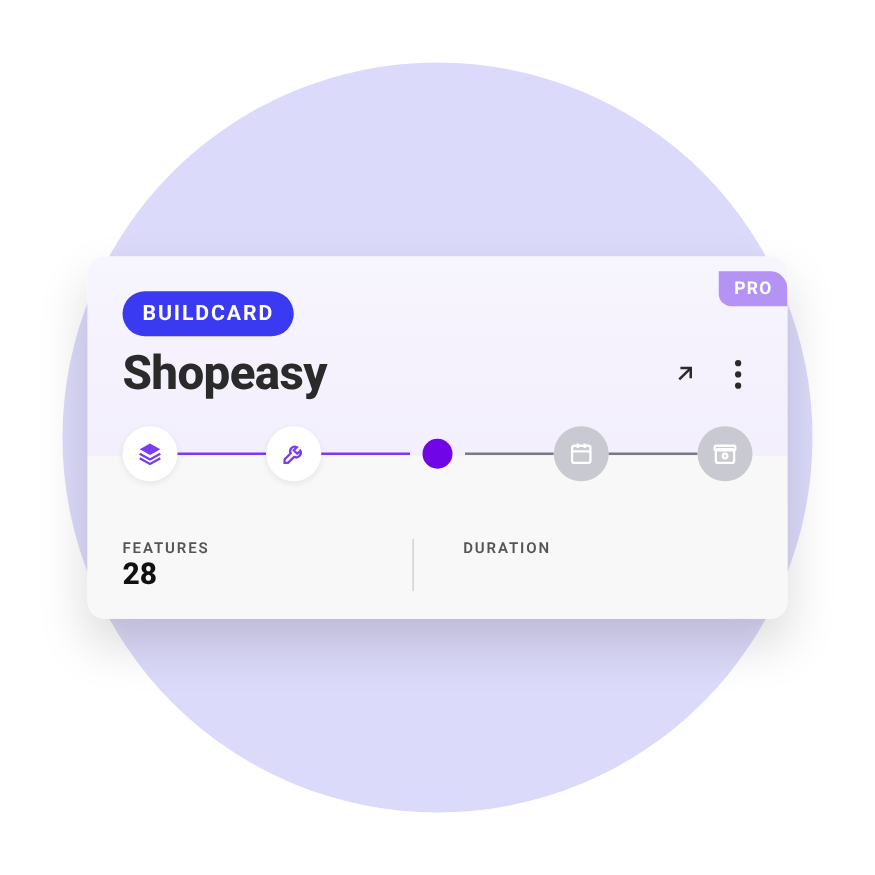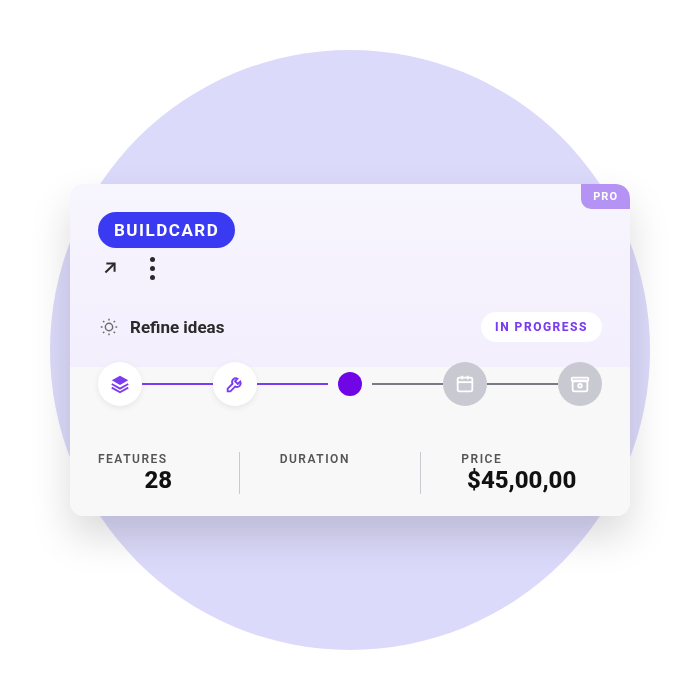--- a/index.html
+++ b/index.html
@@ -31,25 +31,25 @@
     background: linear-gradient(180deg, #f7f5fd 0%, #f3effd 55%, #f8f8f8 55%, #f8f8f8 100%);
     box-shadow: 0 20px 40px rgba(0,0,0,0.15);
     overflow: hidden;
   }
   .card-top {
     padding: 28px 28px 20px 28px;
     position: relative;
   }
   .pro-badge {
     position: absolute;
-    top: 0;
+    top: 12px;
     right: 0;
     background: #b493f5;
     color: #ffffff;
-    font-size: 11px;
+    font-size: 14px;
     font-weight: 700;
     letter-spacing: 1px;
     padding: 6px 12px;
     border-bottom-left-radius: 10px;
     border-top-right-radius: 14px;
     text-align: right;
   }
   .pill {
     display: inline-block;
     background: #3a3af2;
@@ -180,21 +180,20 @@
     font-size: 12px;
     font-weight: 600;
     letter-spacing: 1.5px;
     color: #555;
     margin-bottom: 0;
   }
   .stat-value {
     font-size: 24px;
     font-weight: 800;
     color: #111;
-    text-align: center;
   }
   .continue-btn {
     margin: 0 18px 22px 18px;
     background: #0cce4d;
     color: #0a0a0a;
     font-size: 22px;
     font-weight: 800;
     text-align: center;
     padding: 22px 0;
     border-radius: 8px;
@@ -205,56 +204,38 @@
 </head>
 <body>
 
 <div class="bg-circle"></div>
 
 <div class="card">
   <div class="card-top">
     <div class="pro-badge">PRO</div>
     <div class="pill">BUILDCARD</div>
     <div class="title-row">
+      <div class="title">Shopeasy</div>
       <div class="title-actions">
         <div class="icon-btn">
           <svg width="22" height="22" viewBox="0 0 24 24" fill="none" stroke="currentColor" stroke-width="2.2">
             <path d="M7 17 L17 7"></path>
             <path d="M8 7 H17 V16"></path>
           </svg>
         </div>
         <div class="icon-btn">
           <div class="dots">
               <span></span>
               <span></span>
               <span></span>
             </div>
         </div>
       </div>
     </div>
 
-    <div class="refine-row">
-      <div class="refine-left">
-        <span>
-          <svg width="22" height="22" viewBox="0 0 24 24" fill="none" stroke="#6b6b6b" stroke-width="1.6">
-            <circle cx="12" cy="12" r="4"></circle>
-            <path d="M12 3v2"></path>
-              <path d="M12 19v2"></path>
-            <path d="M3 12h2"></path>
-              <path d="M19 12h2"></path>
-            <path d="M5.5 5.5l1.4 1.4"></path>
-              <path d="M17.1 17.1l1.4 1.4"></path>
-            <path d="M5.5 18.5l1.4-1.4"></path>
-              <path d="M17.1 6.9l1.4-1.4"></path>
-          </svg>
-        </span>
-        <span class="refine-label">Refine ideas</span>
-      </div>
-      <div class="status-badge">IN PROGRESS</div>
-    </div>
 
     <div class="stepper">
       <div class="step done">
         <svg width="22" height="22" viewBox="0 0 24 24" fill="#7a3cf0">
           <path d="M12 3 L21 8 L12 13 L3 8 Z"></path>
           <path d="M3 12 L12 17 L21 12" fill="none" stroke="#7a3cf0" stroke-width="2"></path>
           <path d="M3 16 L12 21 L21 16" fill="none" stroke="#7a3cf0" stroke-width="2"></path>
         </svg>
       </div>
       <div class="connector active"></div>
@@ -286,19 +267,15 @@
   </div>
 
   <div class="stats">
     <div class="stat">
       <div class="stat-label">FEATURES</div>
       <div class="stat-value">28</div>
     </div>
     <div class="stat">
       <div class="stat-label">DURATION</div>
     </div>
-    <div class="stat">
-      <div class="stat-label">PRICE</div>
-      <div class="stat-value">$45,00,00</div>
-    </div>
   </div>
 
 </div>
 
 </body></html>

